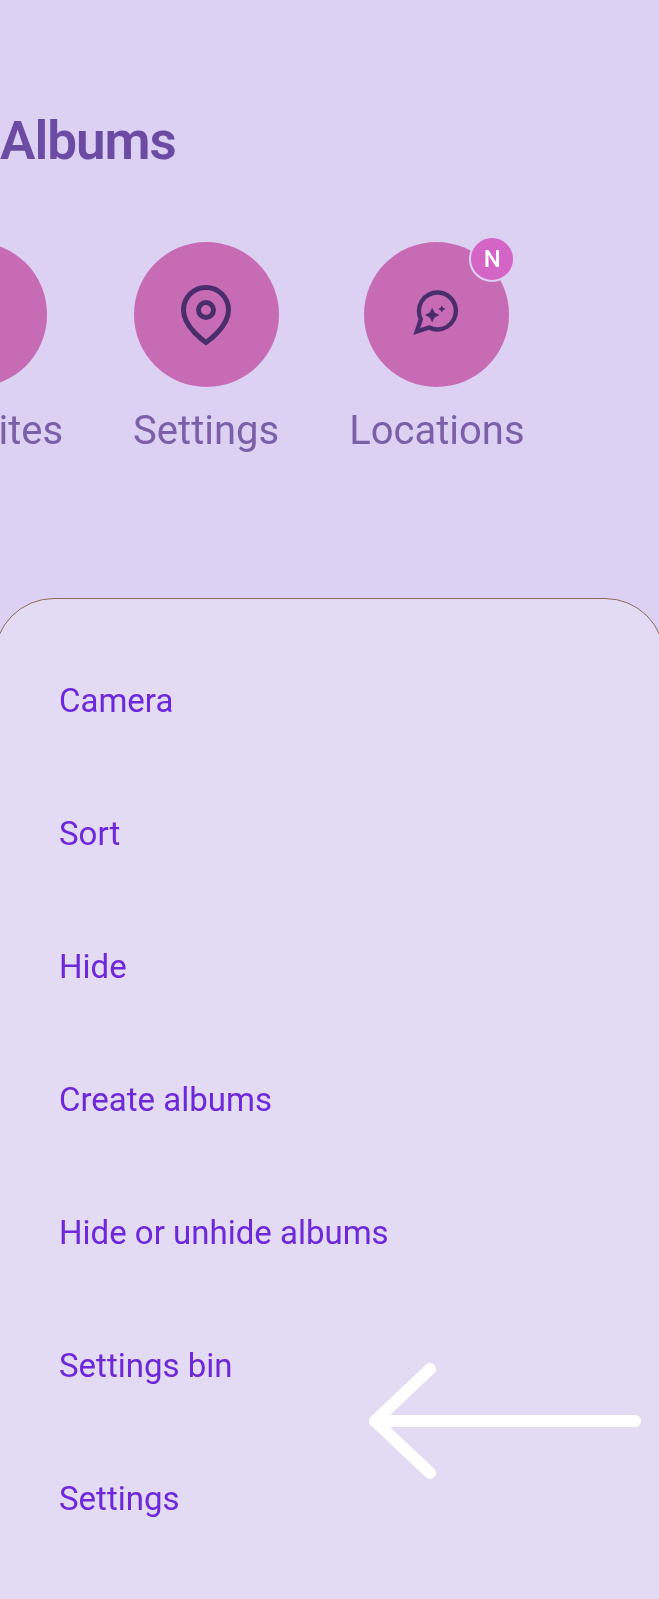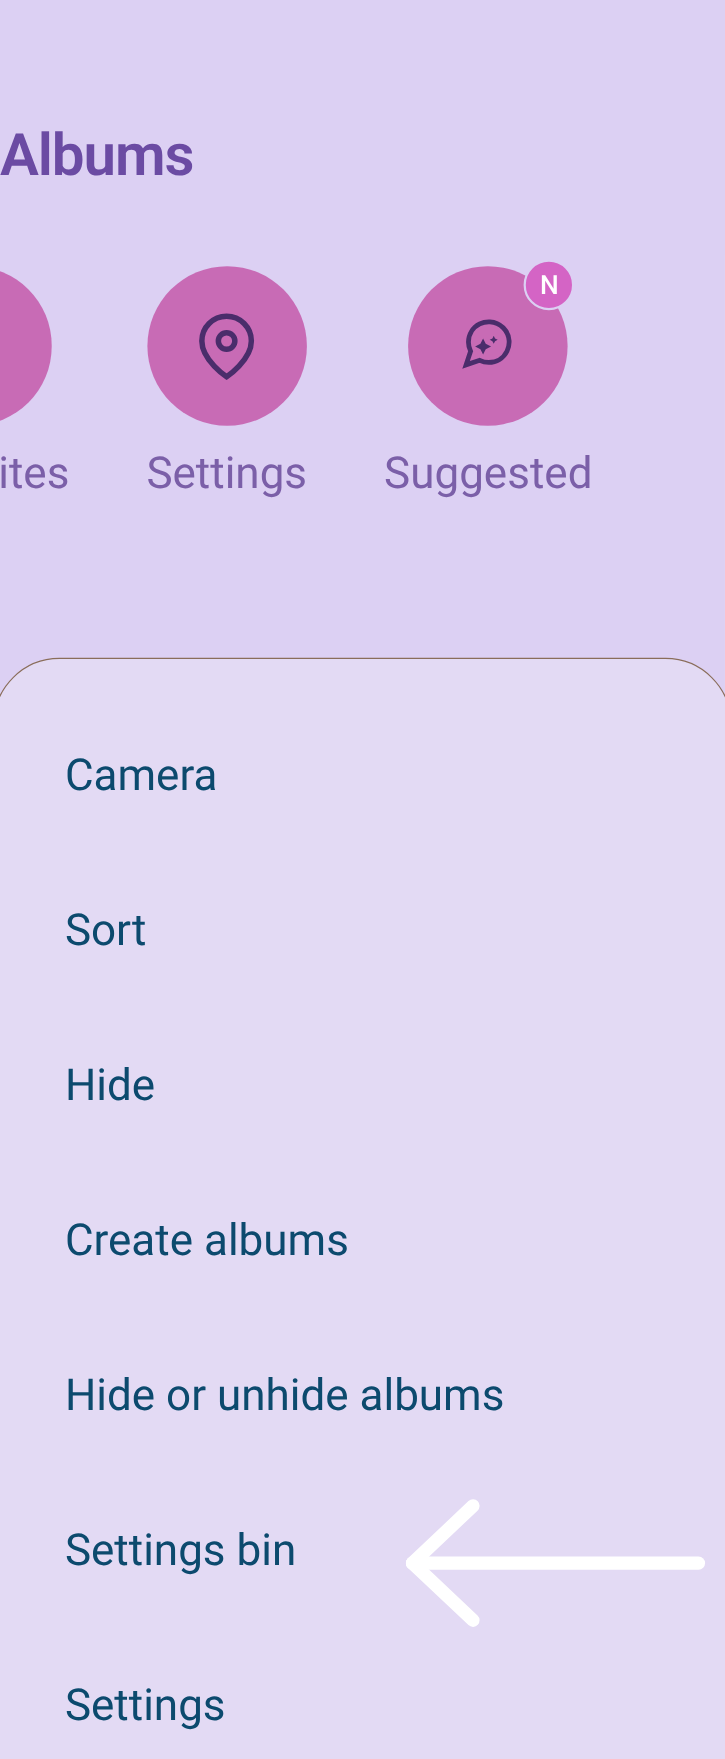--- a/index.html
+++ b/index.html
@@ -83,22 +83,22 @@
       right: -6px;
       bottom: -40px;
       background: #e3daf4;
       border: 1px solid #8a6d5a;
       border-radius: 60px 60px 0 0;
       padding-top: 35px;
       padding-left: 64px;
       padding-right: 30px;
     }
     .menu-item {
-      font-size: 40px;
-      color: #0c4a6e;
+      font-size: 33px;
+      color: #6d28d9;
       font-weight: 400;
       padding: 47px 0;
       letter-spacing: 0px;
     }
     .arrow {
       position: absolute;
       top: 752px;
       left: 350px;
       pointer-events: none;
     }
@@ -128,21 +128,21 @@
 
   <div class="category-item">
     <div class="category-circle">
       <svg width="64" height="58" viewBox="0 0 24 24" fill="none" stroke="#4a2d6b" stroke-width="2">
         <path d="M21 11.5a8.38 8.38 0 0 1-.9 3.8 8.5 8.5 0 0 1-7.6 4.7 8.38 8.38 0 0 1-3.8-.9L3 21l1.9-5.7a8.38 8.38 0 0 1-.9-3.8 8.5 8.5 0 0 1 4.7-7.6 8.38 8.38 0 0 1 3.8-.9h.5a8.48 8.48 0 0 1 8 8v.5z" transform="scale(0.9) translate(1,0)"></path>
         <path d="M10 9 L11 11 L13 12 L11 13 L10 15 L9 13 L7 12 L9 11 Z" fill="#4a2d6b" stroke="none"></path>
         <path d="M14 8 L14.5 9 L15.5 9.5 L14.5 10 L14 11 L13.5 10 L12.5 9.5 L13.5 9 Z" fill="#4a2d6b" stroke="none"></path>
       </svg>
       <div class="badge">N</div>
     </div>
-    <div class="category-label">Suggested</div>
+    <div class="category-label">Locations</div>
   </div>
 </div>
 
 <div class="menu-panel">
   <div class="menu-item">Camera</div>
   <div class="menu-item">Sort</div>
   <div class="menu-item">Hide</div>
   <div class="menu-item">Create albums</div>
   <div class="menu-item">Hide or unhide albums</div>
   <div class="menu-item">Settings bin</div>

